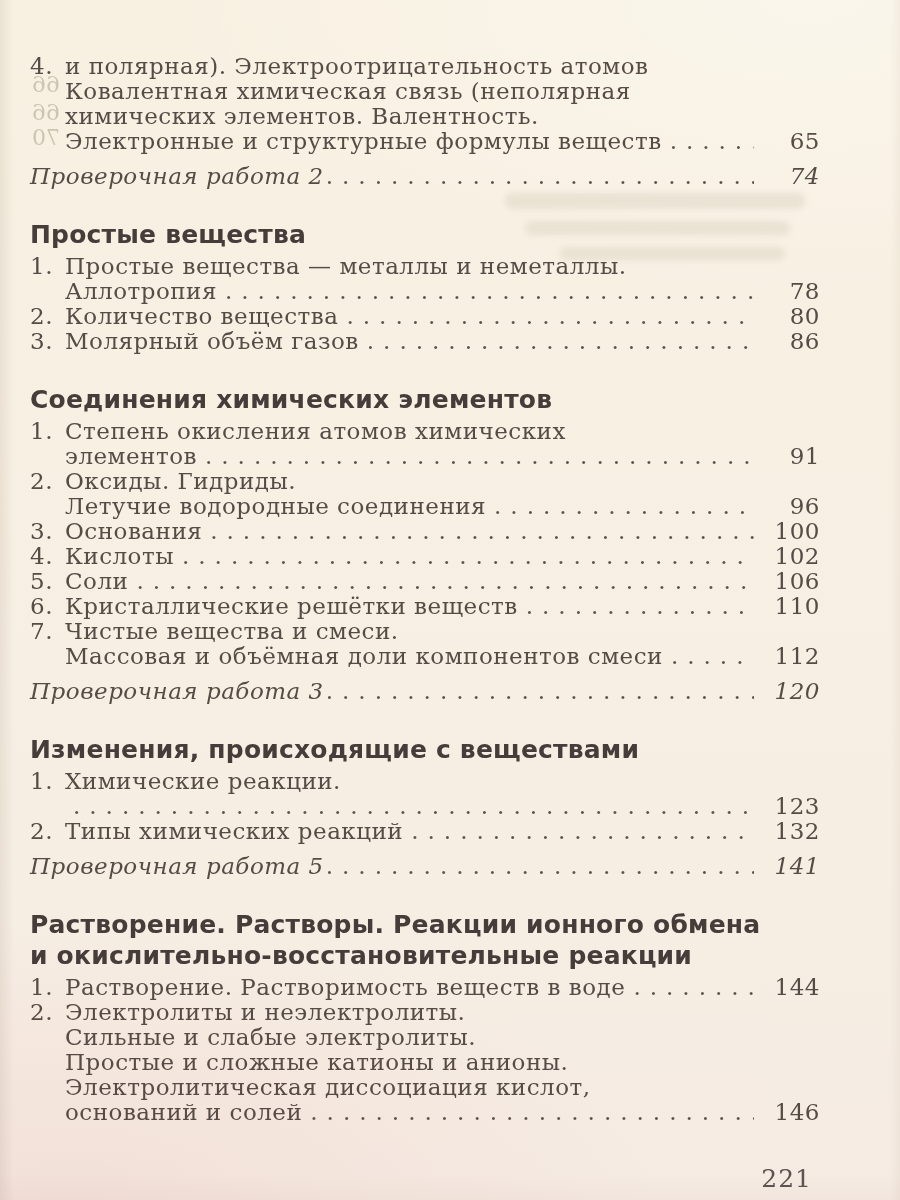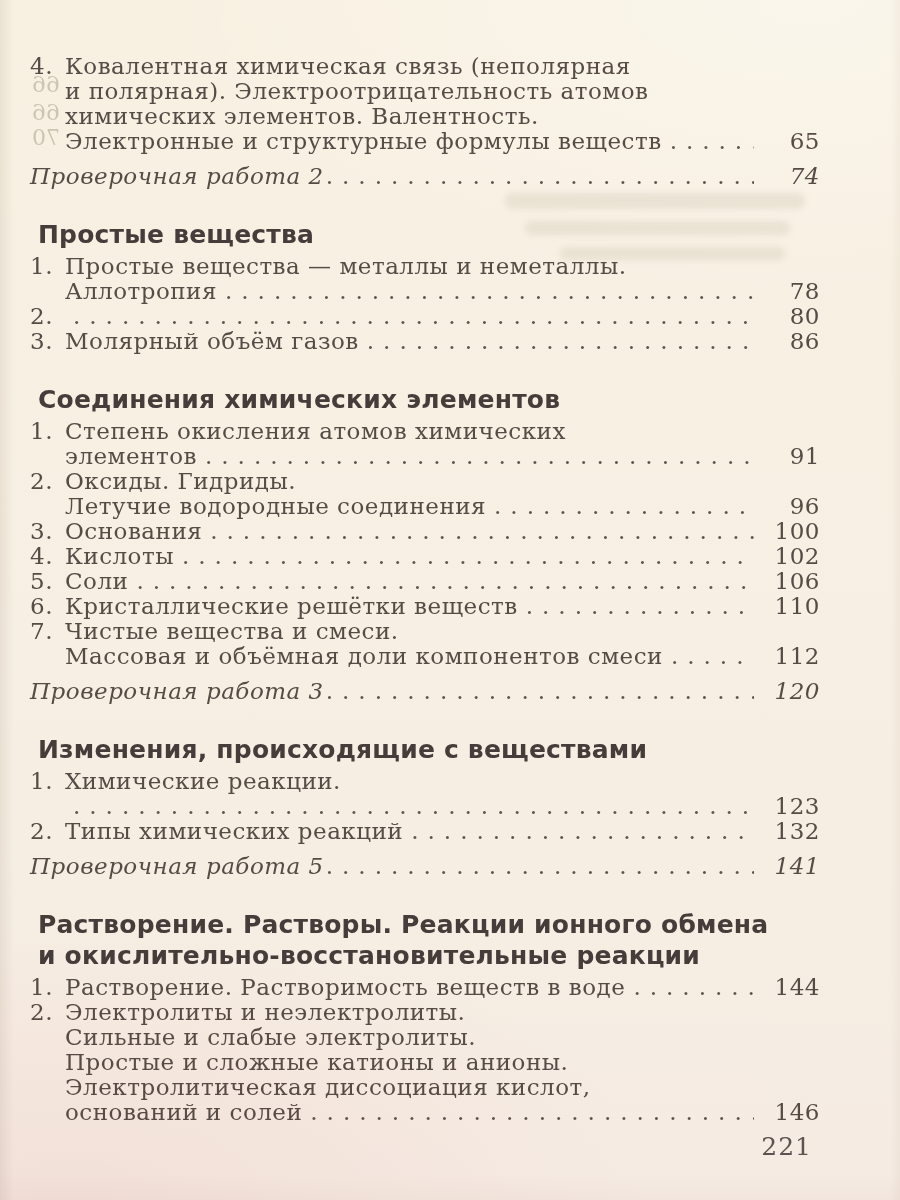--- a/index.html
+++ b/index.html
@@ -25,40 +25,40 @@
   }
   .content{
     position:absolute;left:30px;right:80px;top:54px;
     color:#574b46;
     font-size:23px;line-height:25px;letter-spacing:0.5px;
   }
   .toc-section{margin:0;}
   .section-heading{
     font-family:"DejaVu Sans", sans-serif;
     font-weight:bold;font-size:25px;line-height:31px;letter-spacing:0.2px;
-    color:#463d3b;margin:30px 0 4px 8px;
+    color:#463d3b;margin:30px 0 4px 0;
   }
   .item{display:flex;}
   .num{flex:none;width:35px;}
   .body{flex:1;min-width:0;}
   .pageline{display:flex;align-items:baseline;}
   .ptext{flex:none;white-space:nowrap;}
   .dots{
     flex:1 1 auto;min-width:0;overflow:hidden;white-space:nowrap;
     margin:0 4px 0 8px;font-style:normal;
   }
   .dots::after{
     content:"...................................................................";
     letter-spacing:9px;color:#5d524c;
   }
   .pg{flex:none;width:62px;text-align:right;}
   .checkpoint{display:flex;align-items:flex-end;font-style:italic;margin-top:10px;}
   .checkpoint .dots{margin-left:2px;}
   .folio{
-    position:absolute;top:1132px;right:88px;
+    position:absolute;top:1164px;right:88px;
     font-size:25px;letter-spacing:1px;color:#5d5350;
   }
   
   .ghost{
     position:absolute;left:12px;width:48px;
     font-size:22px;color:#a09a84;opacity:0.5;
     transform:scaleX(-1);filter:blur(0.7px);
     pointer-events:none;
   }
   .ghost.g0{top:72px;}
@@ -78,22 +78,22 @@
 <div class="page">
   <div class="smudge s1"></div>
   <div class="smudge s2"></div>
   <div class="smudge s3"></div>
 
   <div class="content">
       <section class="toc-section">
         <div class="item">
           <div class="num">4.</div>
           <div class="body">
+            <div class="line">и полярная). Электроотрицательность атомов</div>
             <div class="line">Ковалентная химическая связь (неполярная</div>
-            <div class="line">и полярная). Электроотрицательность атомов</div>
             <div class="line">химических элементов. Валентность.</div>
             <div class="pageline">
               <span class="ptext">Электронные и структурные формулы веществ</span>
               <span class="dots"></span>
               <span class="pg">65</span>
             </div>
           </div>
         </div>
         <div class="checkpoint">
           <span class="ptext">Проверочная работа 2</span>
@@ -113,20 +113,21 @@
               <span class="ptext">Аллотропия</span>
               <span class="dots"></span>
               <span class="pg">78</span>
             </div>
           </div>
         </div>
         <div class="item">
           <div class="num">2.</div>
           <div class="body">
             <div class="pageline">
+              <span class="ptext">Количество вещества</span>
               <span class="dots"></span>
               <span class="pg">80</span>
             </div>
           </div>
         </div>
         <div class="item">
           <div class="num">3.</div>
           <div class="body">
             <div class="pageline">
               <span class="ptext">Молярный объём газов</span>

